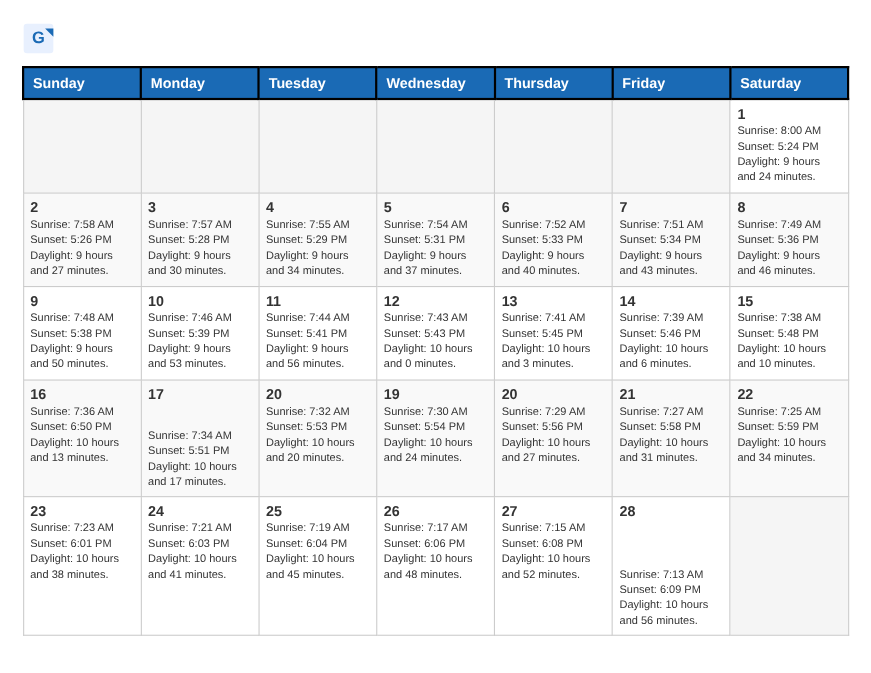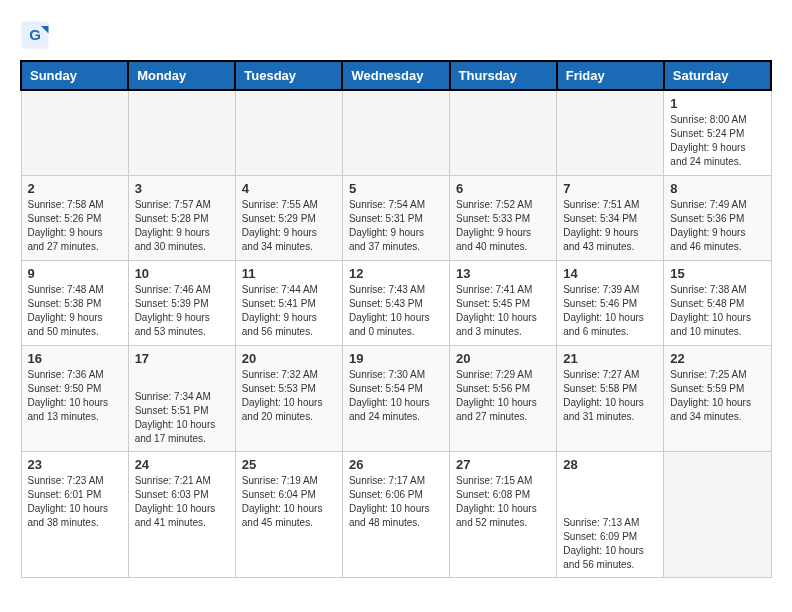--- a/index.html
+++ b/index.html
@@ -213,21 +213,21 @@
           <span class="day-number">15</span>
           <div class="day-info" style="white-space: pre-line;">Sunrise: 7:38 AM
 Sunset: 5:48 PM
 Daylight: 10 hours and 10 minutes.</div>
         </td>
       </tr>
       <tr>
         <td>
           <span class="day-number">16</span>
           <div class="day-info" style="white-space: pre-line;">Sunrise: 7:36 AM
-Sunset: 9:50 PM
+Sunset: 6:50 PM
 Daylight: 10 hours and 13 minutes.</div>
         </td>
         <td>
           <span class="day-number">17</span>
           <div class="day-info" style="white-space: pre-line; margin-top: 24px;">Sunrise: 7:34 AM
 Sunset: 5:51 PM
 Daylight: 10 hours and 17 minutes.</div>
         </td>
         <td>
           <span class="day-number">20</span>

